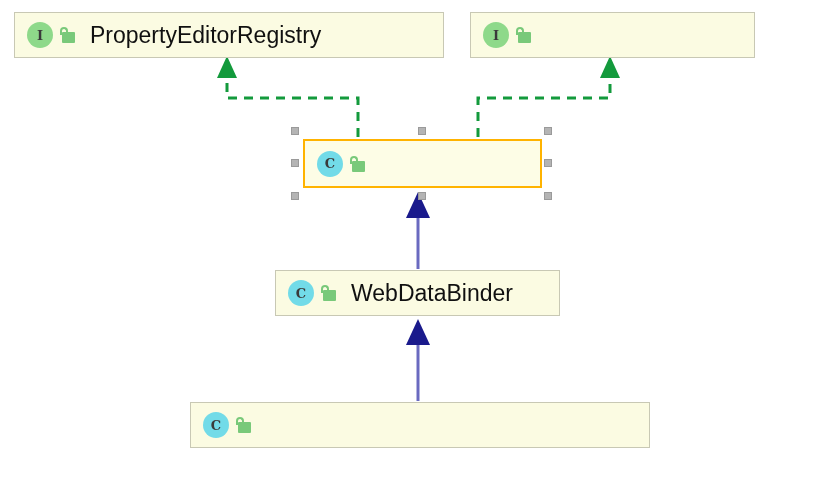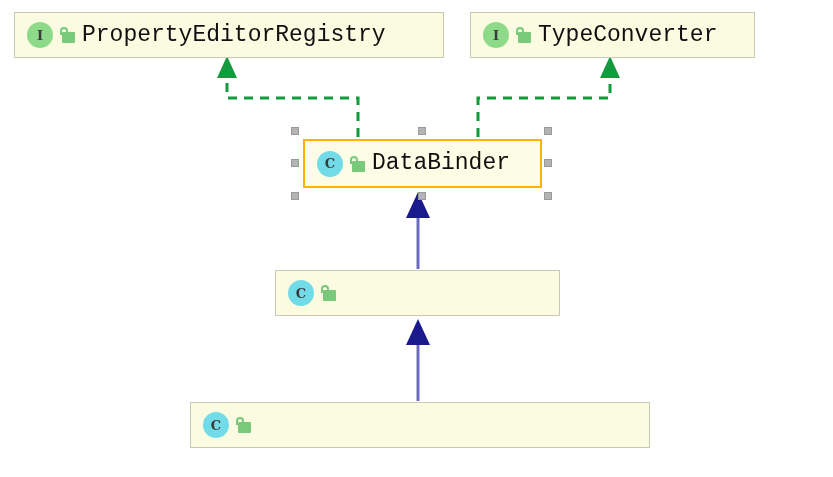--- a/index.html
+++ b/index.html
@@ -78,24 +78,24 @@
     width: 8px;
     height: 8px;
     border: 2px solid #79c97a;
     border-bottom: none;
     border-top-left-radius: 5px;
     border-top-right-radius: 5px;
     box-sizing: border-box;
   }
 
   .node-label {
-    margin-left: 4px;
+    margin-left: 12px;
     font-size: 23px;
     color: #101010;
-    font-family: Liberation Mono, monospace;
+    font-family: Liberation Sans, sans-serif;
     line-height: 1;
   }
 
   
   .handle {
     position: absolute;
     width: 8px;
     height: 8px;
     background: #b4b4b4;
     border: 1px solid #9a9a9a;
@@ -161,38 +161,37 @@
     </span>
     <span class="node-label">PropertyEditorRegistry</span>
   </div>
 
   <div class="node" style="left:470px; top:12px; width:285px; height:46px;">
     <span class="type-icon iface">I</span>
     <span class="lock-icon">
       <span class="shackle"></span>
         <span class="body"></span>
     </span>
-    <span class="node-label">TypeConverter</span>
   </div>
 
   <div class="node selected" style="left:303px; top:139px; width:239px; height:49px;">
     <span class="type-icon cls">C</span>
     <span class="lock-icon">
       <span class="shackle"></span>
         <span class="body"></span>
     </span>
-    <span class="node-label">DataBinder</span>
   </div>
 
   <div class="node" style="left:275px; top:270px; width:285px; height:46px;">
     <span class="type-icon cls">C</span>
     <span class="lock-icon">
       <span class="shackle"></span>
         <span class="body"></span>
     </span>
+    <span class="node-label">WebDataBinder</span>
   </div>
 
   <div class="node" style="left:190px; top:402px; width:460px; height:46px;">
     <span class="type-icon cls">C</span>
     <span class="lock-icon">
       <span class="shackle"></span>
         <span class="body"></span>
     </span>
   </div>
 

